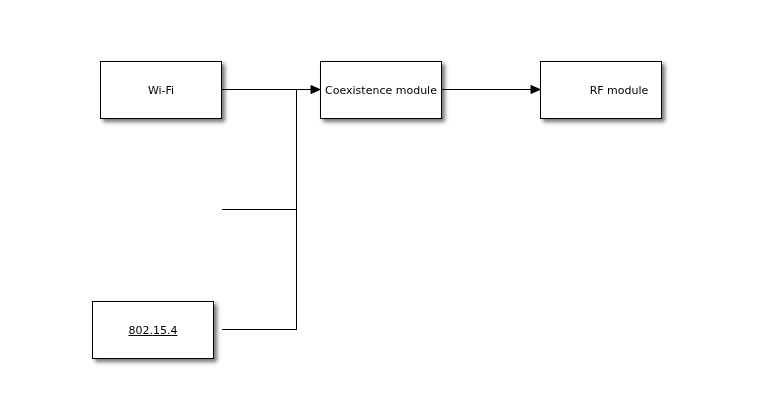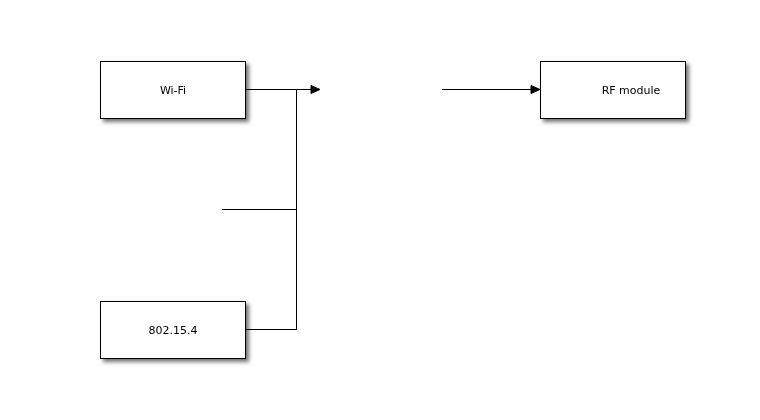--- a/index.html
+++ b/index.html
@@ -10,40 +10,40 @@
   #canvas {
     position: relative;
     width: 760px;
     height: 420px;
     background: #ffffff;
     overflow: hidden;
     font-family: "DejaVu Sans", "Liberation Sans", sans-serif;
   }
   .node {
     position: absolute;
-    width: 146px;
+    width: 122px;
     height: 58px;
     background: #ffffff;
     border: 1px solid #000000;
     box-sizing: border-box;
     box-shadow: 3px 3px 4px rgba(0,0,0,0.55);
     display: flex;
     align-items: center;
     justify-content: center;
   }
   .node .label {
     font-size: 11px;
     color: #000000;
     white-space: nowrap;
     text-align: center;
   }
   
   #node-wifi        { left: 100px; top: 61px; }
   #node-bluetooth   { left: 100px; top: 181px; }
-  #node-802154      { left: 100px; top: 301px; }
+  #node-802154      { left: 92px; top: 301px; text-decoration: underline; }
   #node-coexistence { left: 320px; top: 61px; }
   #node-rf          { left: 540px; top: 61px; padding-left: 36px; }
 
   svg.wires {
     position: absolute;
     left: 0;
     top: 0;
     width: 760px;
     height: 420px;
     pointer-events: none;
@@ -80,18 +80,21 @@
 
   <div class="node" id="node-wifi">
     <span class="label">Wi-Fi</span>
   </div>
 
 
   <div class="node" id="node-802154">
     <span class="label">802.15.4</span>
   </div>
 
+  <div class="node" id="node-coexistence">
+    <span class="label">Coexistence module</span>
+  </div>
 
   <div class="node" id="node-rf">
     <span class="label">RF module</span>
   </div>
 
 </div>
 
 </body></html>

